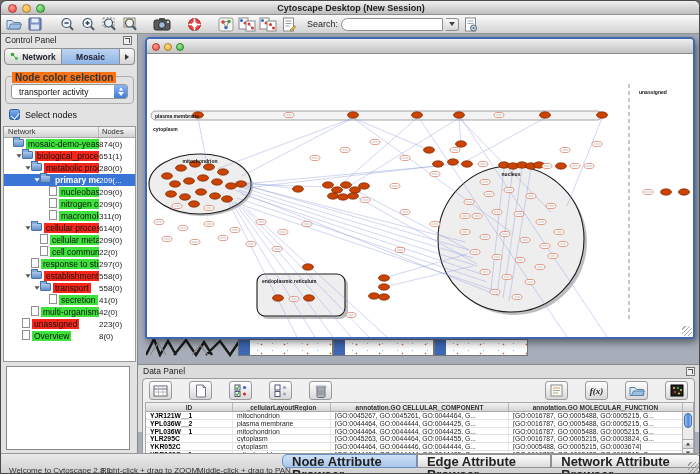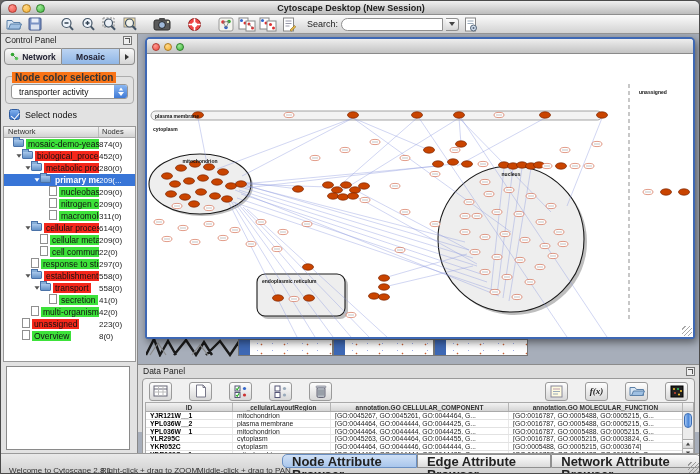--- a/index.html
+++ b/index.html
@@ -96,21 +96,21 @@
   .wlab{stroke:#bcbcbc;stroke-width:.9;}
   .rshape{fill:#eeeeee;stroke:#1b1b1b;stroke-width:1.1;}
   .rshadow{fill:rgba(70,70,70,.35);}
   .rbar{fill:#f3f3f3;stroke:#8e8e8e;stroke-width:.8;}
   .rlabel{fill:#111;font:bold 5px "Liberation Sans",sans-serif;}
   .rdash{stroke:#9a9a9a;stroke-width:1.1;stroke-dasharray:4 3;}
   
   .dp{position:absolute;left:137px;top:363px;width:563px;height:68px;background:#dcdcdc;border-top:1px solid #8b8b8b;}
   .dp-title{position:absolute;left:5px;top:1px;font-size:8.5px;color:#222;}
   .dp-body{position:absolute;left:4px;top:13px;width:553px;height:81px;background:#f0f0f0;border:1px solid #999;border-radius:4px;}
-  .dp-tools{position:absolute;left:6px;top:2px;right:6px;height:20px;display:flex;gap:17px;align-items:center;}
+  .dp-tools{position:absolute;left:6px;top:2px;right:6px;height:20px;display:flex;gap:17px;align-items:flex-start;}
   .dpb{width:23px;height:19px;border:1px solid #9a9a9a;border-radius:3px;background:linear-gradient(#fefefe,#d8d8d8);
        display:flex;align-items:center;justify-content:center;font-size:8px;}
   .dpb.right1{margin-left:auto;}
   .fx{font-style:italic;font-weight:bold;font-size:9px;color:#222;font-family:"Liberation Serif",serif;}
   .dtable{position:absolute;left:2px;top:23px;width:549px;height:56px;background:#fff;border:1px solid #aaa;overflow:hidden;}
   .dhead{display:flex;height:9px;background:linear-gradient(#f2f2f2,#d4d4d4);border-bottom:1px solid #aaa;}
   .hcell{font-size:6.5px;font-weight:bold;color:#333;text-align:center;border-right:1px solid #b5b5b5;overflow:hidden;white-space:nowrap;line-height:9px;}
   .drow{display:flex;height:7.8px;border-bottom:.5px solid #e2e2e2;}
   .dcell{font-size:6.8px;color:#222;padding-left:4px;border-right:1px solid #e8e8e8;overflow:hidden;white-space:nowrap;line-height:7.8px;}
   .dcell.c0{font-weight:bold;color:#000;}
@@ -310,21 +310,21 @@
             <span class="tlabelwrap"><span class="tchip green">mosaic-demo-yeast</span></span>
             <span class="tval">874(0)</span>
           </div>
           <div class="trow">
             <span class="tind" style="width: 11px;"></span>
             <span class="tdisc">
               <span class="tri-down"></span>
             </span>
             <span class="ticon"><span class="ic-folder"></span></span>
             <span class="tlabelwrap"><span class="tchip red">biological_process</span></span>
-            <span class="tval">452(0)</span>
+            <span class="tval">651(1)</span>
           </div>
           <div class="trow">
             <span class="tind" style="width: 20px;"></span>
             <span class="tdisc">
               <span class="tri-down"></span>
             </span>
             <span class="ticon"><span class="ic-folder"></span></span>
             <span class="tlabelwrap"><span class="tchip red">metabolic process</span></span>
             <span class="tval">280(0)</span>
           </div>

